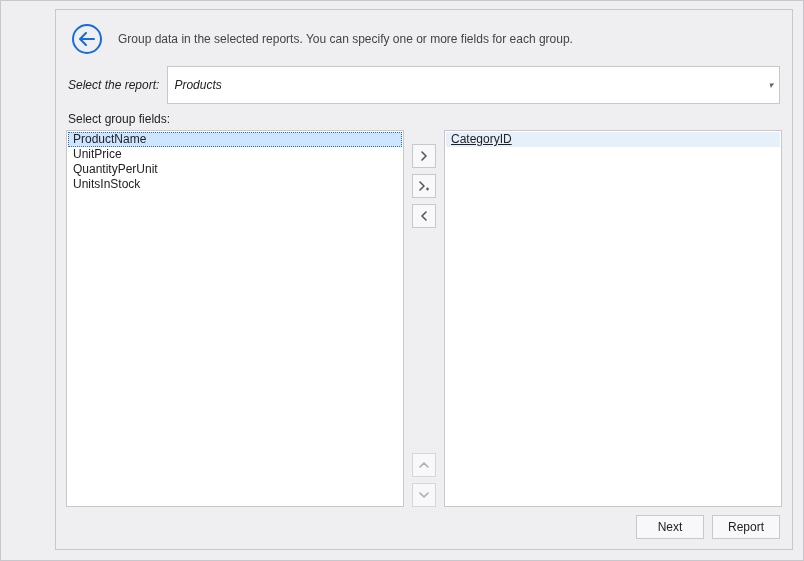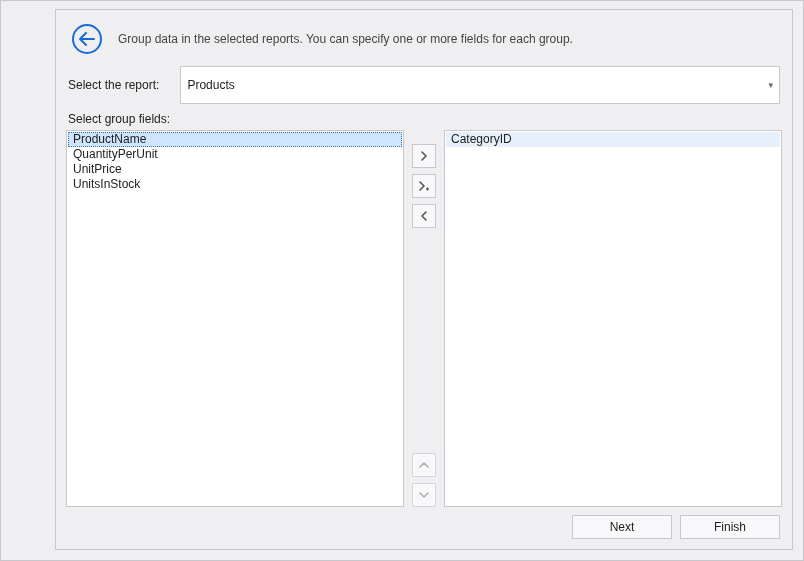--- a/index.html
+++ b/index.html
@@ -74,22 +74,23 @@
       flex-shrink: 0;
     }
     .back-circle svg { display: block; }
     .header-text {
       font-size: 12px;
       color: #444;
     }
     .select-report-row {
       display: flex;
       align-items: center;
-      gap: 21px;
+      gap: 8px;
       padding: 0 2px 6px 2px;
+      font-style: italic;
     }
     .select-report-label {
       font-size: 12px;
       color: #222;
       white-space: nowrap;
     }
     .select-report-combo {
       flex: 1;
       height: 38px;
       border: 1px solid #c8c8cc;
@@ -133,20 +134,21 @@
     }
     .list-item.selected-focus {
       background: #cde5ff;
       border: 1px dotted #3a6ea5;
       padding: 0 4px;
       height: 15px;
       line-height: 13px;
     }
     .list-item.selected-static {
       background: #e6f0fa;
+      text-decoration: underline;
     }
     .center-buttons {
       width: 28px;
       display: flex;
       flex-direction: column;
       align-items: center;
       gap: 6px;
       padding-top: 14px;
       position: relative;
     }
@@ -167,21 +169,21 @@
     }
     .icon-btn.disabled svg { opacity: 0.45; }
     .center-spacer { flex: 1; }
     .footer-row {
       display: flex;
       justify-content: flex-end;
       gap: 8px;
       padding: 8px 2px 0 2px;
     }
     .footer-btn {
-      width: 100px;
+      width: 68px;
       height: 24px;
       border: 1px solid #c8c8cc;
       background: #f8f8fa;
       font-size: 12px;
       color: #222;
       display: flex;
       align-items: center;
       justify-content: center;
       cursor: pointer;
     }
@@ -209,22 +211,22 @@
           <span class="combo-value">Products</span>
           <span class="combo-arrow">▾</span>
         </div>
       </div>
 
       <div class="fields-label">Select group fields:</div>
 
       <div class="lists-row">
         <div class="listbox left">
           <div class="list-item selected-focus">ProductName</div>
+          <div class="list-item">UnitPrice</div>
           <div class="list-item">QuantityPerUnit</div>
-          <div class="list-item">UnitPrice</div>
           <div class="list-item">UnitsInStock</div>
         </div>
 
         <div class="center-buttons">
           <div class="icon-btn">
             <svg width="8" height="10" viewBox="0 0 8 10">
               <path d="M2 1 L6 5 L2 9" stroke="#555" stroke-width="1.6" fill="none" stroke-linecap="round" stroke-linejoin="round"></path>
             </svg>
           </div>
           <div class="icon-btn">
@@ -252,18 +254,18 @@
           </div>
         </div>
 
         <div class="listbox right">
           <div class="list-item selected-static">CategoryID</div>
         </div>
       </div>
 
       <div class="footer-row">
         <div class="footer-btn">Next</div>
-        <div class="footer-btn">Finish</div>
+        <div class="footer-btn">Report</div>
       </div>
 
     </div>
   </div>
 </div>
 
 </body></html>

